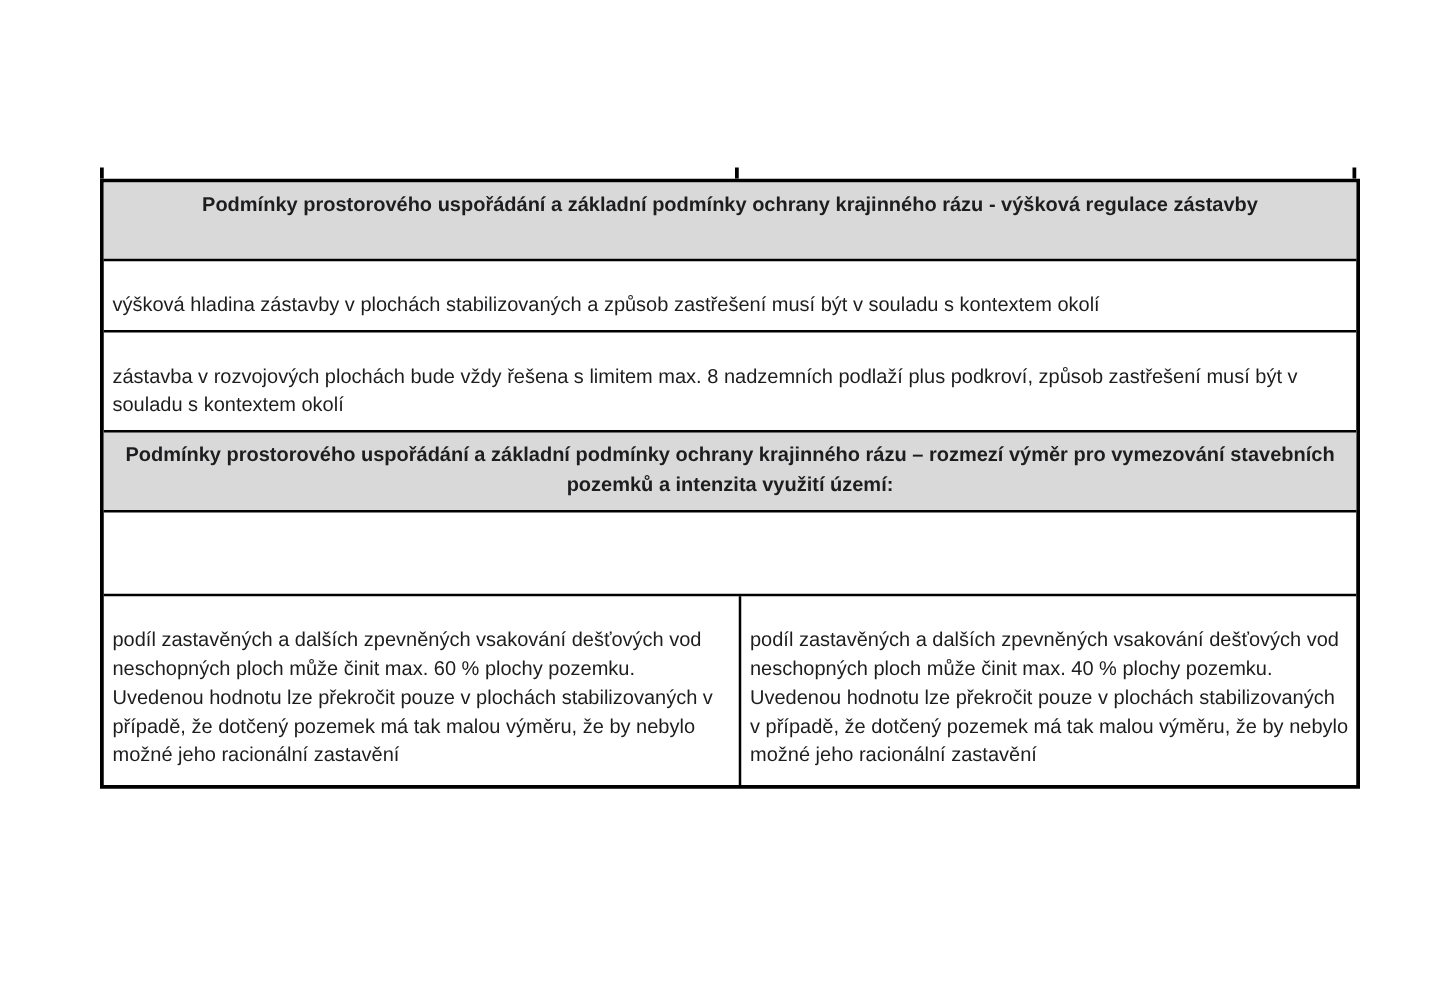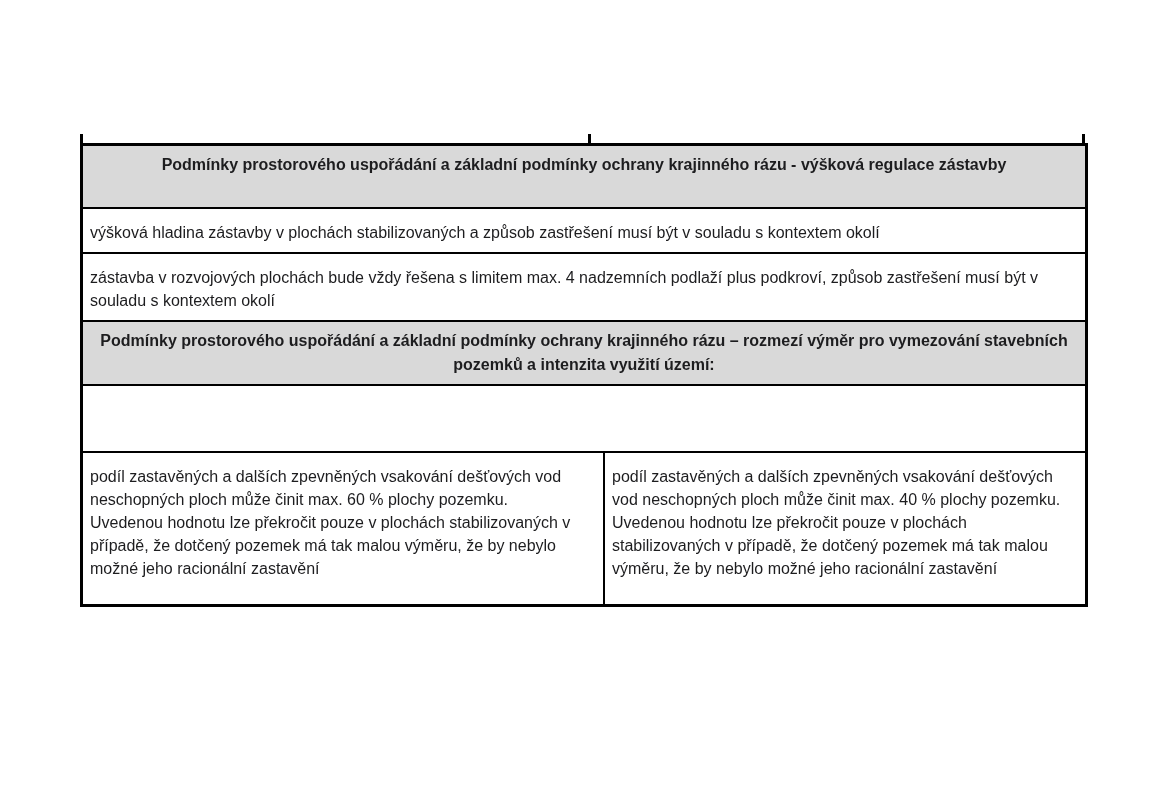--- a/index.html
+++ b/index.html
@@ -33,21 +33,21 @@
   .row + .row {
     border-top: 2px solid #000000;
   }
   .row.header-row {
     background: #d9d9d9;
   }
   .cell {
     box-sizing: border-box;
     font-size: 16px;
     line-height: 23px;
-    padding: 12px 6px 8px 7px;
+    padding: 24px 6px 8px 7px;
     word-wrap: break-word;
   }
   .header-cell {
     width: 100%;
     font-weight: bold;
     text-align: center;
     line-height: 24px;
     padding: 7px 12px;
   }
   .full-cell {
@@ -59,21 +59,21 @@
   }
   .col-right {
     flex: 1 1 auto;
     border-left: 2px solid #000000;
   }
   .r-header1 { min-height: 61px; }
   .r-rule1   { min-height: 42px; }
   .r-rule2   { min-height: 65px; }
   .r-header2 { min-height: 61px; }
   .r-split1  { min-height: 67px; }
-  .r-split2  { min-height: 153px; gap: 12px; }
+  .r-split2  { min-height: 153px; }
   
   .stub {
     position: absolute;
     width: 3px;
     height: 9px;
     background: #000000;
   }
   .stub-left   { left: 80px;  top: 134px; }
   .stub-middle { left: 588px; top: 134px; }
   .stub-right  { left: 1082px; top: 134px; }
@@ -91,21 +91,21 @@
 
     <div class="row header-row r-header1">
       <div class="cell header-cell">Podmínky prostorového uspořádání a základní podmínky ochrany krajinného rázu - výšková regulace zástavby</div>
     </div>
 
     <div class="row r-rule1">
       <div class="cell full-cell">výšková hladina zástavby v plochách stabilizovaných a způsob zastřešení musí být v souladu s kontextem okolí</div>
     </div>
 
     <div class="row r-rule2">
-      <div class="cell full-cell">zástavba v rozvojových plochách bude vždy řešena s limitem max. 4 nadzemních podlaží plus podkroví, způsob zastřešení musí být v souladu s kontextem okolí</div>
+      <div class="cell full-cell">zástavba v rozvojových plochách bude vždy řešena s limitem max. 8 nadzemních podlaží plus podkroví, způsob zastřešení musí být v souladu s kontextem okolí</div>
     </div>
 
     <div class="row header-row r-header2">
       <div class="cell header-cell">Podmínky prostorového uspořádání a základní podmínky ochrany krajinného rázu – rozmezí výměr pro vymezování stavebních pozemků a intenzita využití území:</div>
     </div>
 
     <div class="row r-split1">
       <div class="cell col-left"></div>
     </div>
 

